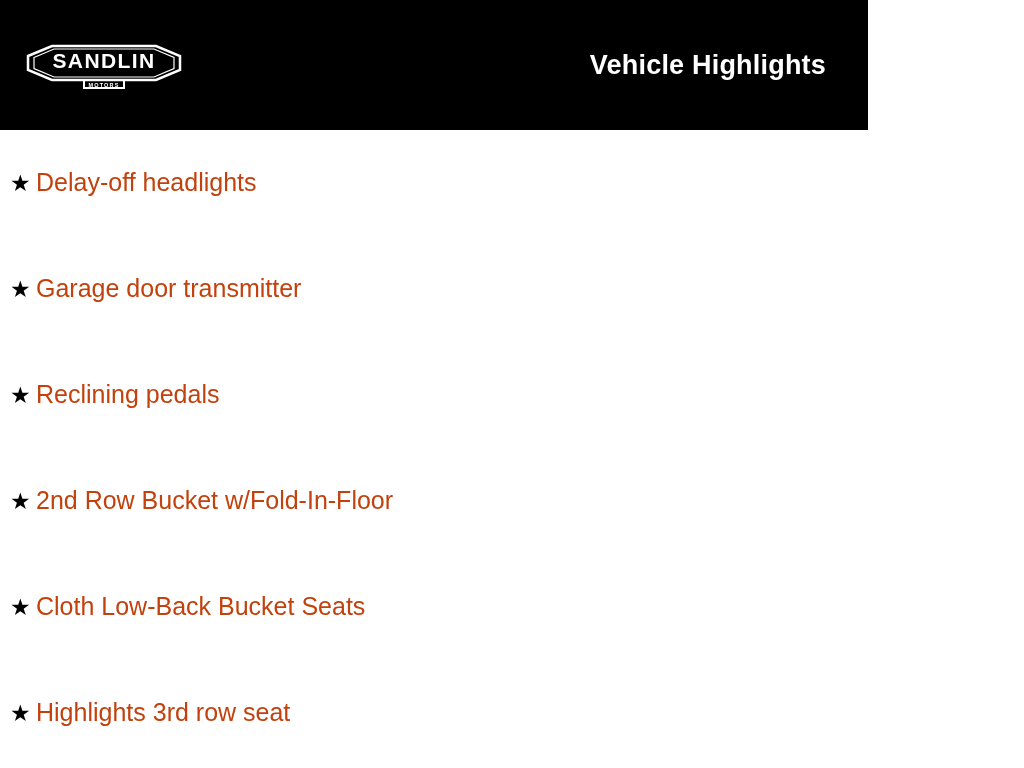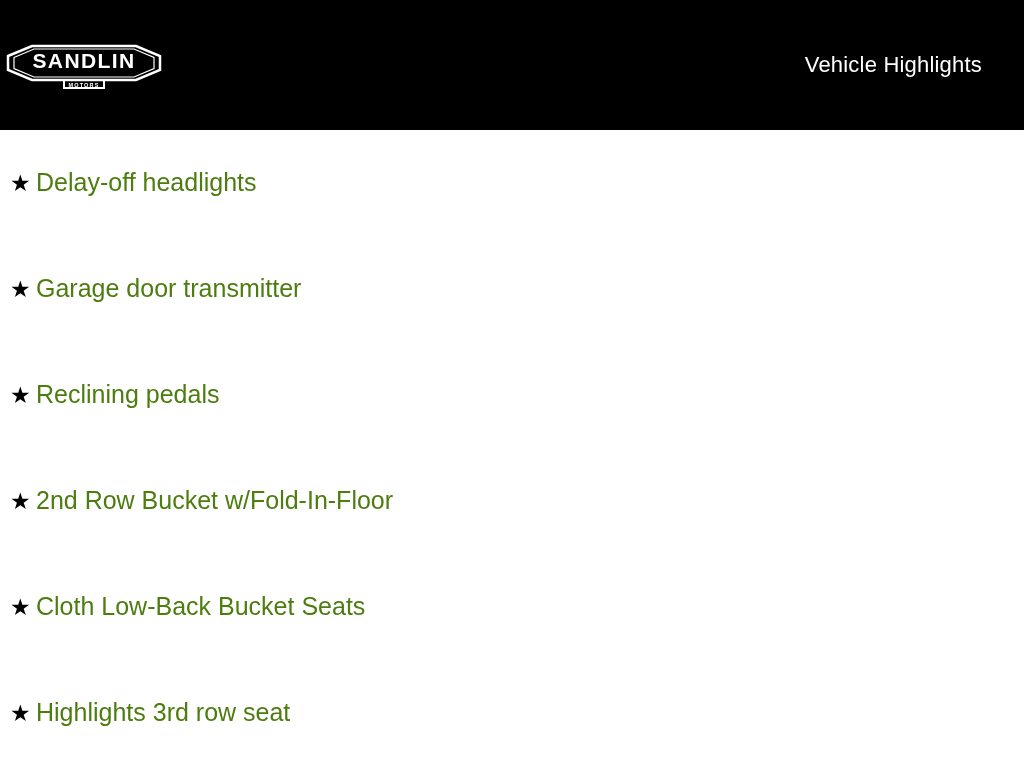--- a/index.html
+++ b/index.html
@@ -15,41 +15,41 @@
     position: relative;
     width: 1024px;
     height: 768px;
     background: #ffffff;
     overflow: hidden;
   }
 
   
   .header {
     position: relative;
-    width: 1024px;
+    width: 868px;
     height: 130px;
     background: #000000;
     display: flex;
     align-items: center;
     justify-content: space-between;
     box-sizing: border-box;
-    padding: 0 42px 0 4px;
+    padding: 0 42px 0 24px;
   }
 
   .logo {
     position: relative;
     width: 160px;
     height: 58px;
     display: block;
   }
 
   .header-title {
     color: #ffffff;
-    font-size: 22px;
-    font-weight: 400;
+    font-size: 27px;
+    font-weight: 700;
     letter-spacing: 0.2px;
     white-space: nowrap;
   }
 
   
   .content {
     position: relative;
     width: 1024px;
     box-sizing: border-box;
     padding: 0;
@@ -72,21 +72,21 @@
   .bullet-star {
     width: 26px;
     flex: 0 0 26px;
     color: #000000;
     font-size: 23px;
     line-height: 1;
     text-align: left;
   }
 
   .item-label {
-    color: #4d7c0f;
+    color: #c2410c;
     font-size: 25px;
     line-height: 1.1;
     white-space: nowrap;
     text-align: center;
   }
 </style>
 </head>
 <body>
 
 <div class="page">

